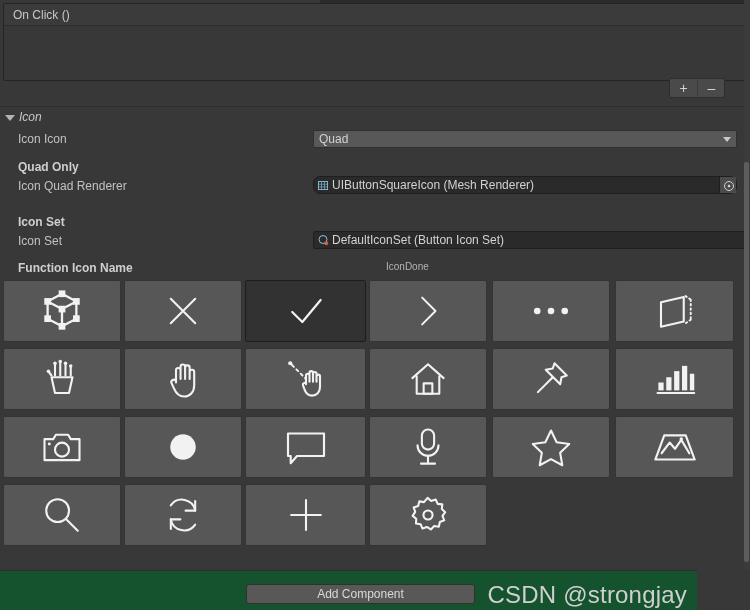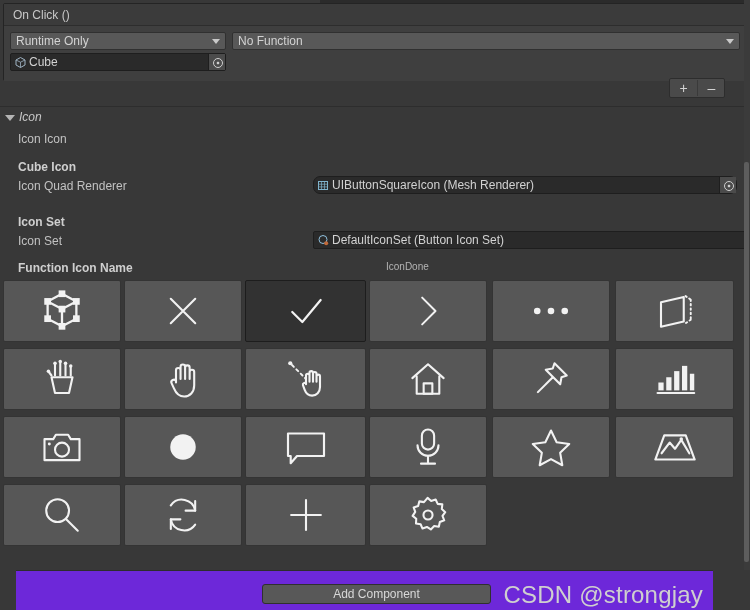--- a/index.html
+++ b/index.html
@@ -137,22 +137,22 @@
     cursor: default;
   }
   .icon-cell.selected {
     background: #323232;
     border: 1px solid #1d1d1d;
   }
   .icon-cell svg { position: absolute; left: 50%; top: 50%; transform: translate(-50%,-50%); }
 
   
   .bottom-area {
-    position: absolute; left: 16px; top: 570px; width: 697px; height: 40px;
-    background: #6d28d9;
+    position: absolute; left: 0; top: 570px; width: 697px; height: 40px;
+    background: #14532d;
     border-top: 1px solid #2d2d2d;
   }
   .add-component {
     position: absolute; left: 246px; top: 13px; width: 229px; height: 20px;
     background: #585858;
     border: 1px solid #303030;
     border-radius: 3px;
     font-size: 12px; color: #d8d8d8;
     text-align: center; line-height: 19px;
     cursor: default;
@@ -177,61 +177,42 @@
 
 <div id="root">
 
   <div class="top-strip"></div>
   <div class="top-strip-edge"></div>
 
   <div class="onclick-panel">
     <div class="onclick-header">
       <span class="onclick-title">On Click ()</span>
     </div>
-    <div class="onclick-body">
-
-      <div class="dropdown" style="left:6px; top:6px; width:216px;">
-        <span class="dd-label">Runtime Only</span>
-        <span class="dd-arrow"></span>
-      </div>
-
-      <div class="dropdown" style="left:228px; top:6px; width:508px;">
-        <span class="dd-label">No Function</span>
-        <span class="dd-arrow"></span>
-      </div>
-
-      <div class="objfield" style="left:6px; top:27px; width:216px;">
-        <span class="of-icon">
-          <svg width="13" height="13" viewBox="0 0 13 13">
-            <path d="M6.5 1.5 L11 4 L11 9 L6.5 11.5 L2 9 L2 4 Z" fill="none" stroke="#9fb4c4" stroke-width="1"></path>
-            <path d="M2 4 L6.5 6.2 L11 4 M6.5 6.2 L6.5 11.5" fill="none" stroke="#9fb4c4" stroke-width="0.8"></path>
-          </svg>
-        </span>
-        <span class="of-label">Cube</span>
-        <span class="of-picker"></span>
-      </div>
-    </div>
   </div>
 
   <div class="pm-group">
     <div class="pm-btn pm-plus">+</div>
     <div class="pm-sep"></div>
     <div class="pm-btn pm-minus">–</div>
   </div>
 
   <div class="section-divider" style="top:106px;"></div>
 
   <div class="foldout" style="top:111px;">
     <span class="tri"></span>
     <span class="fold-label">Icon</span>
   </div>
 
   <span class="row-label" style="left:18px; top:132px;">Icon Icon</span>
-
-  <span class="row-label bold" style="left:18px; top:160px;">Cube Icon</span>
+  <div class="dropdown" style="left:313px; top:130px; width:424px;">
+    <span class="dd-label">Quad</span>
+    <span class="dd-arrow"></span>
+  </div>
+
+  <span class="row-label bold" style="left:18px; top:160px;">Quad Only</span>
   <span class="row-label" style="left:18px; top:179px;">Icon Quad Renderer</span>
   <div class="objfield" style="left:313px; top:176px; width:424px;border-radius:7px;">
     <span class="of-icon">
       <svg width="13" height="13" viewBox="0 0 13 13">
         <rect x="1.5" y="2.5" width="9" height="8" fill="none" stroke="#7fb3cc" stroke-width="1"></rect>
         <path d="M4.5 2.5 V10.5 M7.5 2.5 V10.5 M1.5 5.2 H10.5 M1.5 7.9 H10.5" stroke="#7fb3cc" stroke-width="0.7"></path>
       </svg>
     </span>
     <span class="of-label">UIButtonSquareIcon (Mesh Renderer)</span>
     <span class="of-picker"></span>

